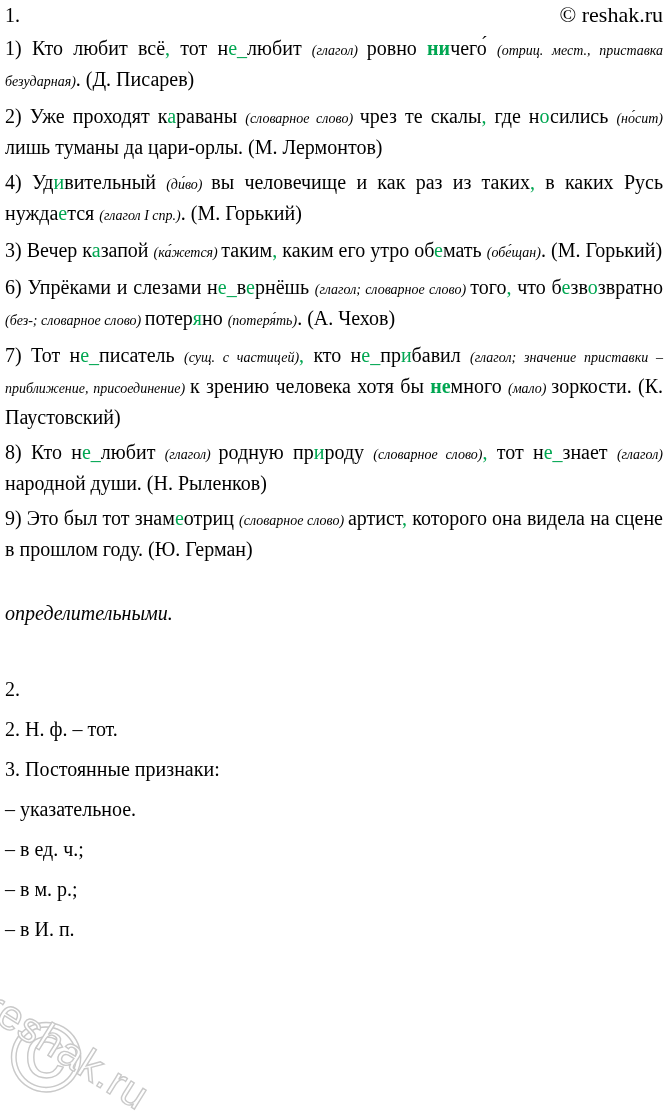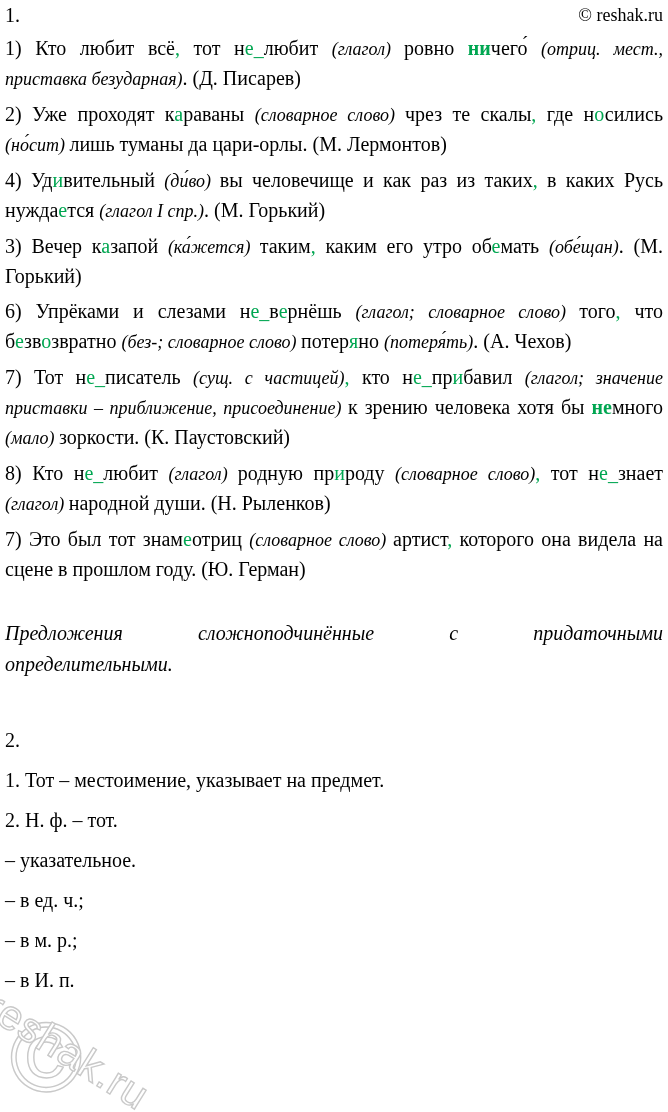--- a/index.html
+++ b/index.html
@@ -12,30 +12,30 @@
     width:668px;height:1112px;
     position:relative;overflow:hidden;
     font-family:"Liberation Serif","DejaVu Serif",serif;
     font-size:20px;color:#000;
   }
   .page{padding:2px 5px 0 5px;}
   .header-row{
     display:flex;justify-content:space-between;align-items:flex-start;
     line-height:26px;
   }
-  .copyright{font-size:18px;}
+  .copyright{font-size:22px;}
   .sentences{margin-top:4px;}
   p.sentence{
     text-align:justify;
     line-height:29px;
     margin:6px 0;
   }
   
   .sg-n{}
-  .sg-i{font-style:italic;font-size:18px;}
+  .sg-i{font-style:italic;font-size:14px;}
   .sg-g{color:var(--green);}
   .sg-b{font-weight:normal;}
   .sg-gbu{
     color:var(--green);font-weight:bold;
     text-decoration-thickness:2px;
     text-underline-offset:3px;
   }
   .summary{
     margin-top:34px;
     font-style:italic;
@@ -79,32 +79,31 @@
   </div>
 
   <div class="sentences">
     <p class="sentence"><span class="sg-n">1) Кто любит всё</span><span class="sg-g">,</span><span class="sg-n"> тот н</span><span class="sg-g">е_</span><span class="sg-n">любит </span><span class="sg-i">(глагол) </span><span class="sg-n">ровно </span><span class="sg-gbu">ни</span><span class="sg-n">чего́ </span><span class="sg-i">(отриц. мест., приставка безударная)</span><span class="sg-n">. (Д. Писарев)</span></p>
     <p class="sentence"><span class="sg-n">2) Уже проходят к</span><span class="sg-g">а</span><span class="sg-n">раваны </span><span class="sg-i">(словарное слово) </span><span class="sg-n">чрез те скалы</span><span class="sg-g">,</span><span class="sg-n"> где н</span><span class="sg-g">о</span><span class="sg-n">сились </span><span class="sg-i">(но́сит) </span><span class="sg-n">лишь туманы да цари-орлы. (М. Лермонтов)</span></p>
     <p class="sentence"><span class="sg-n">4) Уд</span><span class="sg-g">и</span><span class="sg-n">вительный </span><span class="sg-i">(ди́во) </span><span class="sg-n">вы </span><span class="sg-b">человечище</span><span class="sg-n"> и как раз из таких</span><span class="sg-g">,</span><span class="sg-n"> в каких Русь нужда</span><span class="sg-g">е</span><span class="sg-n">тся </span><span class="sg-i">(глагол I спр.)</span><span class="sg-n">. (М. Горький)</span></p>
     <p class="sentence"><span class="sg-n">3) Вечер к</span><span class="sg-g">а</span><span class="sg-n">запой </span><span class="sg-i">(ка́жется) </span><span class="sg-n">таким</span><span class="sg-g">,</span><span class="sg-n"> каким его утро об</span><span class="sg-g">е</span><span class="sg-n">мать </span><span class="sg-i">(обе́щан)</span><span class="sg-n">. (М. Горький)</span></p>
     <p class="sentence"><span class="sg-n">6) Упрёками и слезами н</span><span class="sg-g">е_</span><span class="sg-n">в</span><span class="sg-g">е</span><span class="sg-n">рнёшь </span><span class="sg-i">(глагол; словарное слово) </span><span class="sg-n">того</span><span class="sg-g">,</span><span class="sg-n"> что б</span><span class="sg-g">е</span><span class="sg-n">зв</span><span class="sg-g">о</span><span class="sg-n">звратно </span><span class="sg-i">(без-; словарное слово) </span><span class="sg-n">потер</span><span class="sg-g">я</span><span class="sg-n">но </span><span class="sg-i">(потеря́ть)</span><span class="sg-n">. (А. Чехов)</span></p>
     <p class="sentence"><span class="sg-n">7) Тот н</span><span class="sg-g">е_</span><span class="sg-b">писатель</span><span class="sg-n"> </span><span class="sg-i">(сущ. с частицей)</span><span class="sg-g">,</span><span class="sg-n"> кто н</span><span class="sg-g">е_</span><span class="sg-n">пр</span><span class="sg-g">и</span><span class="sg-n">бавил </span><span class="sg-i">(глагол; значение приставки – приближение, присоединение) </span><span class="sg-n">к зрению человека хотя бы </span><span class="sg-gbu">не</span><span class="sg-n">много </span><span class="sg-i">(мало) </span><span class="sg-n">зоркости. (К. Паустовский)</span></p>
     <p class="sentence"><span class="sg-n">8) Кто н</span><span class="sg-g">е_</span><span class="sg-n">любит </span><span class="sg-i">(глагол) </span><span class="sg-n">родную пр</span><span class="sg-g">и</span><span class="sg-n">роду </span><span class="sg-i">(словарное слово)</span><span class="sg-g">,</span><span class="sg-n"> тот н</span><span class="sg-g">е_</span><span class="sg-n">знает </span><span class="sg-i">(глагол) </span><span class="sg-n">народной души. (Н. Рыленков)</span></p>
-    <p class="sentence"><span class="sg-n">7) Это был тот знам</span><span class="sg-g">е</span><span class="sg-n">отриц </span><span class="sg-i">(словарное слово) </span><span class="sg-n">артист</span><span class="sg-g">,</span><span class="sg-n"> которого она видела на сцене в прошлом году. (Ю. Герман)</span></p>
+    <p class="sentence"><span class="sg-n">9) Это был тот знам</span><span class="sg-g">е</span><span class="sg-n">отриц </span><span class="sg-i">(словарное слово) </span><span class="sg-n">артист</span><span class="sg-g">,</span><span class="sg-n"> которого она видела на сцене в прошлом году. (Ю. Герман)</span></p>
   </div>
 
   <div class="summary">
-    <span class="line1">Предложения сложноподчинённые с придаточными</span>
     <span class="line2">определительными.</span>
   </div>
 
   <div class="section2">
     <p class="sec-label">2.</p>
-    <p>1. Тот – местоимение, указывает на предмет.</p>
     <p>2. Н. ф. – тот.</p>
+    <p>3. Постоянные признаки:</p>
     <p>– указательное.</p>
     <p>– в ед. ч.;</p>
     <p>– в м. р.;</p>
     <p>– в И. п.</p>
 
   </div>
 
 </div>
 
 <div class="watermark">

